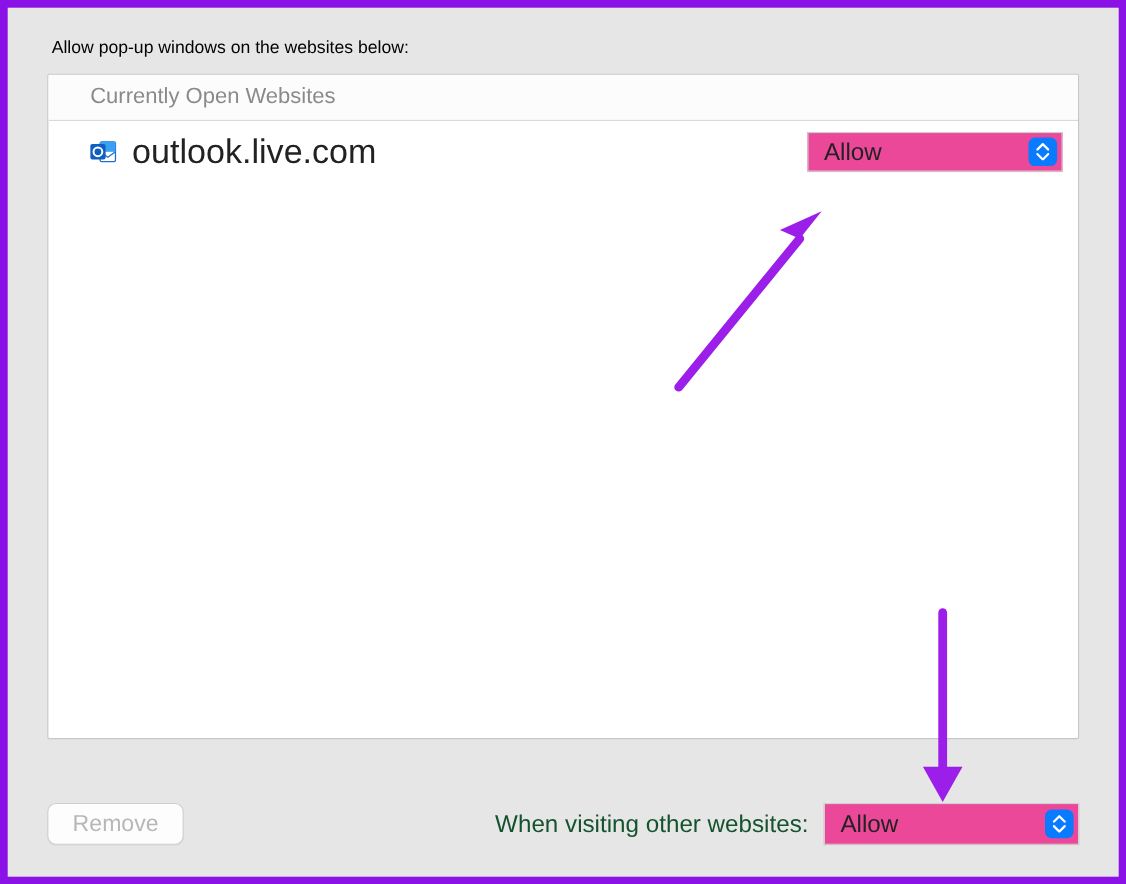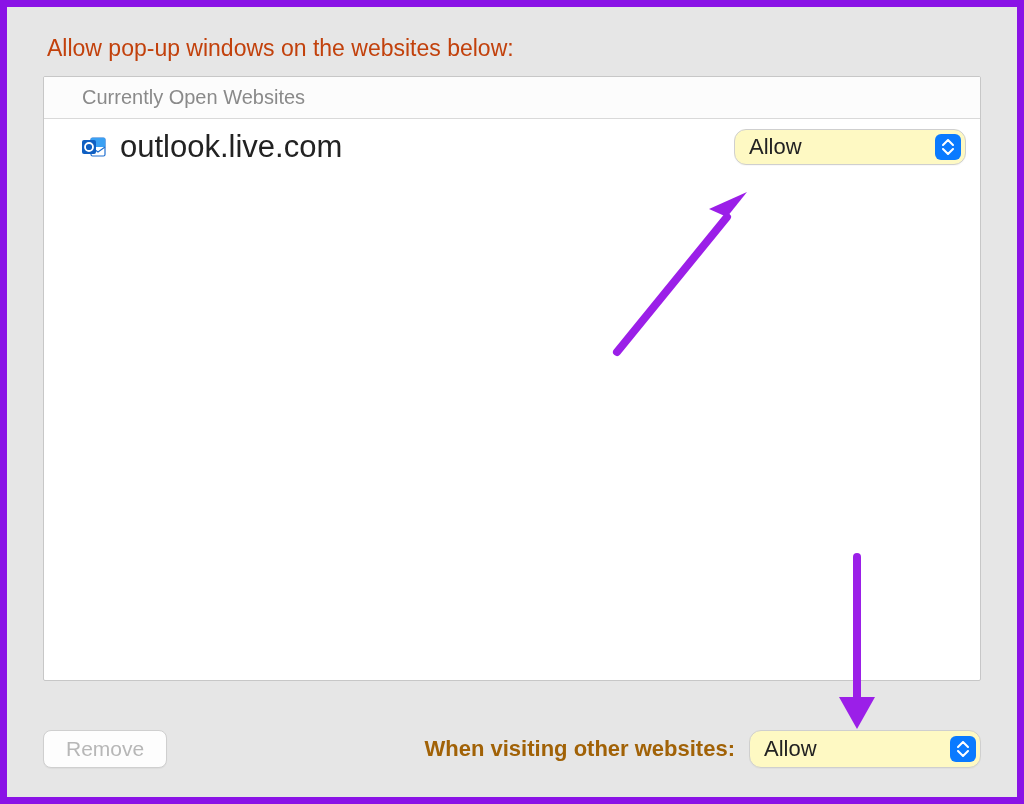--- a/index.html
+++ b/index.html
@@ -12,22 +12,22 @@
   }
   .frame {
     width: 1024px;
     height: 804px;
     border: 7px solid #8a12e6;
     background: #e6e6e6;
     position: relative;
     padding: 28px 36px 36px 36px;
   }
   .heading {
-    font-size: 23px;
-    color: #c2410c;
+    font-size: 16px;
+    color: #000000;
     margin: 0 0 14px 4px;
     font-weight: 400;
   }
   .list-box {
     width: 100%;
     height: 605px;
     background: #ffffff;
     border: 1px solid #c7c7c7;
     border-radius: 2px;
     position: relative;
@@ -61,22 +61,22 @@
   .site-name {
     flex: 1 1 auto;
     font-size: 31px;
     color: #222;
   }
   .popup-select {
     flex: 0 0 auto;
     width: 232px;
     height: 36px;
     border: 1px solid #cfcfcf;
-    border-radius: 12px;
-    background: #fef9c3;
+    border-radius: 0;
+    background: #ec4899;
     display: flex;
     align-items: center;
     padding: 0 4px 0 14px;
     font-size: 22px;
     color: #222;
     position: relative;
     cursor: default;
     box-shadow: 0 1px 1px rgba(0,0,0,0.03);
   }
   .popup-select .sel-text { flex: 1 1 auto; }
@@ -110,23 +110,22 @@
     background: #fdfdfd;
     font-size: 21px;
     color: #b7b7b7;
     display: flex;
     align-items: center;
     box-shadow: 0 1px 1px rgba(0,0,0,0.04);
   }
   .foot-spacer { flex: 1 1 auto; }
   .foot-label {
     font-size: 22px;
-    color: #a16207;
+    color: #14532d;
     margin-right: 14px;
-    font-weight: bold;
   }
   .footer .popup-select { width: 232px; height: 38px; }
 
   
   .arrow1 {
     position: absolute;
     left: 590px;
     top: 180px;
     pointer-events: none;
   }

